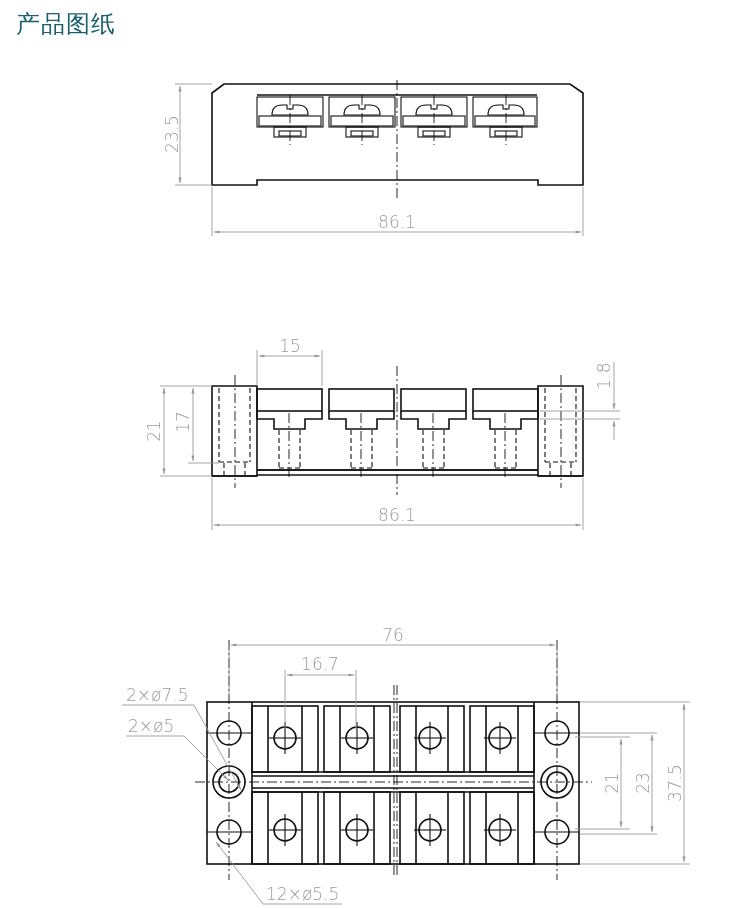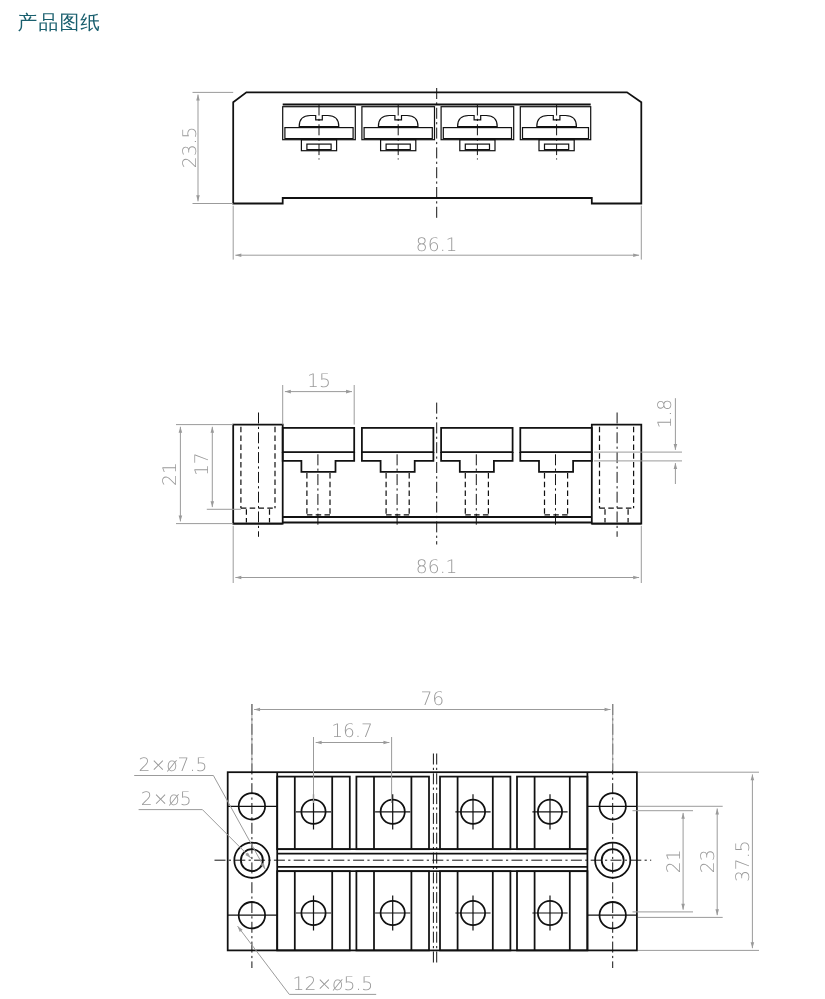--- a/index.html
+++ b/index.html
@@ -1,17 +1,17 @@
 <!DOCTYPE html>
 <html><head>
   <meta charset="utf-8">
   <style>
     html, body { margin: 0; padding: 0; background: #ffffff; }
     body { width: 750px; height: 908px; position: relative; overflow: hidden; font-family: "DejaVu Sans", sans-serif; }
-    .title { position: absolute; left: 16px; top: 8px; font-size: 18px; color: #1a5f6e; letter-spacing: 1px; }
+    .title { position: absolute; left: 16px; top: 8px; font-size: 24px; color: #1a5f6e; letter-spacing: 1px; }
     svg { position: absolute; left: 0; top: 0; }
     .ol { stroke: #111; stroke-width: 1.6; fill: none; }
     .thin { stroke: #111; stroke-width: 1.1; fill: none; }
     .dim { stroke: #9a9a9a; stroke-width: 0.9; fill: none; }
     .cl { stroke: #111; stroke-width: 0.9; fill: none; stroke-dasharray: 10 3 2 3; }
     .hid { stroke: #111; stroke-width: 1.1; fill: none; stroke-dasharray: 5 3; }
     .dt { fill: #9a9a9a; font-family: "DejaVu Sans", sans-serif; font-size: 17px; font-weight: 300; }
     .arrow { fill: #9a9a9a; }
   </style>
 </head>

